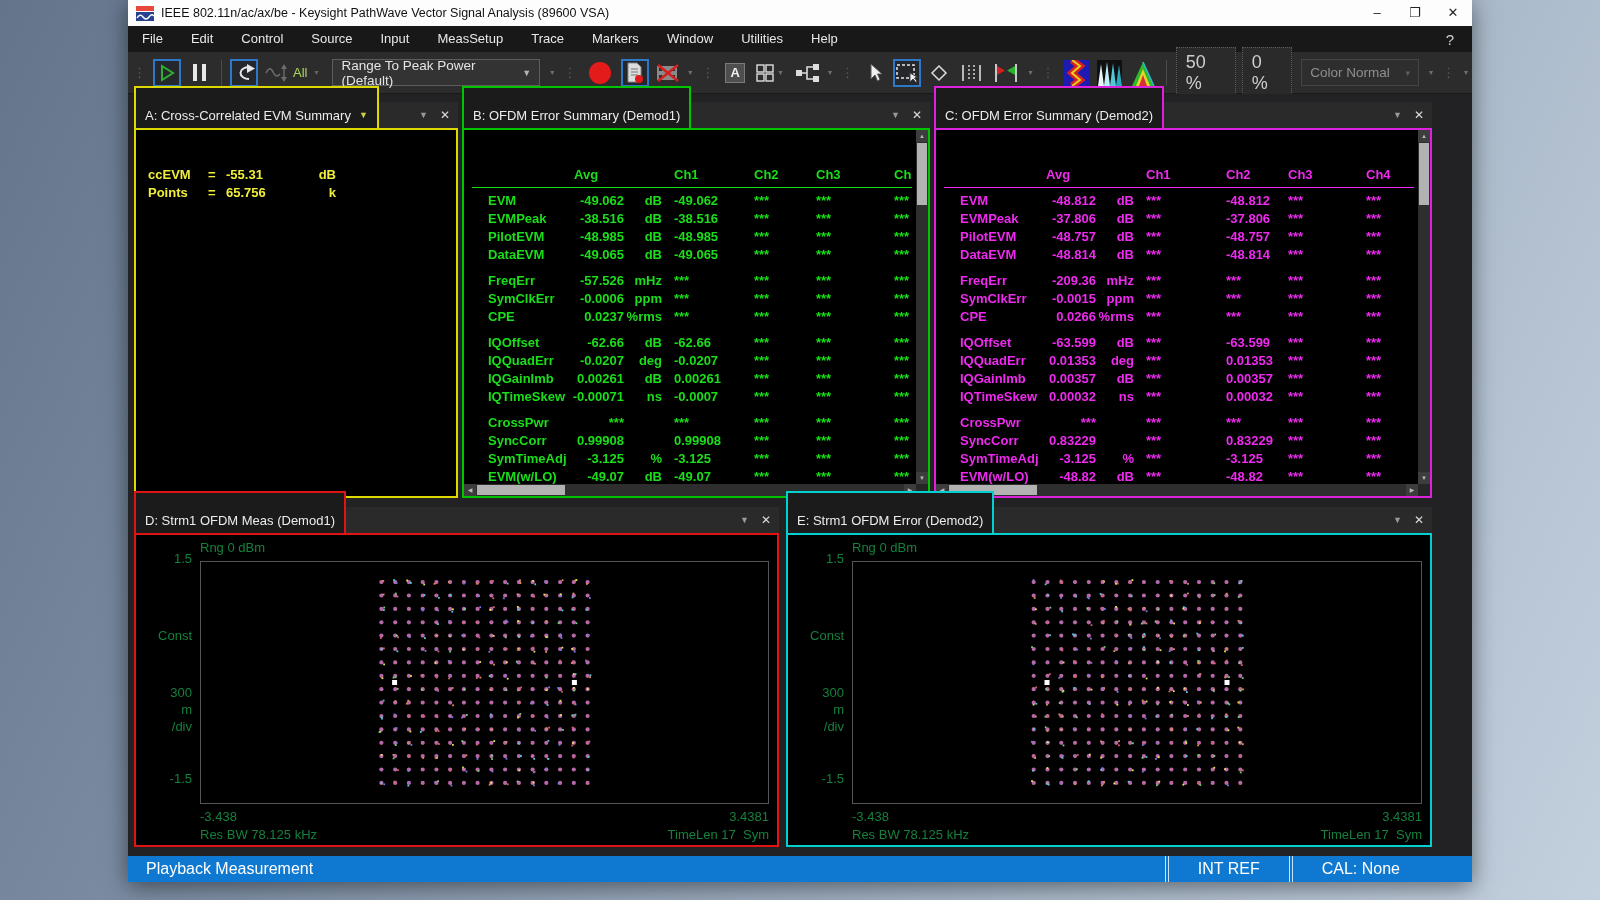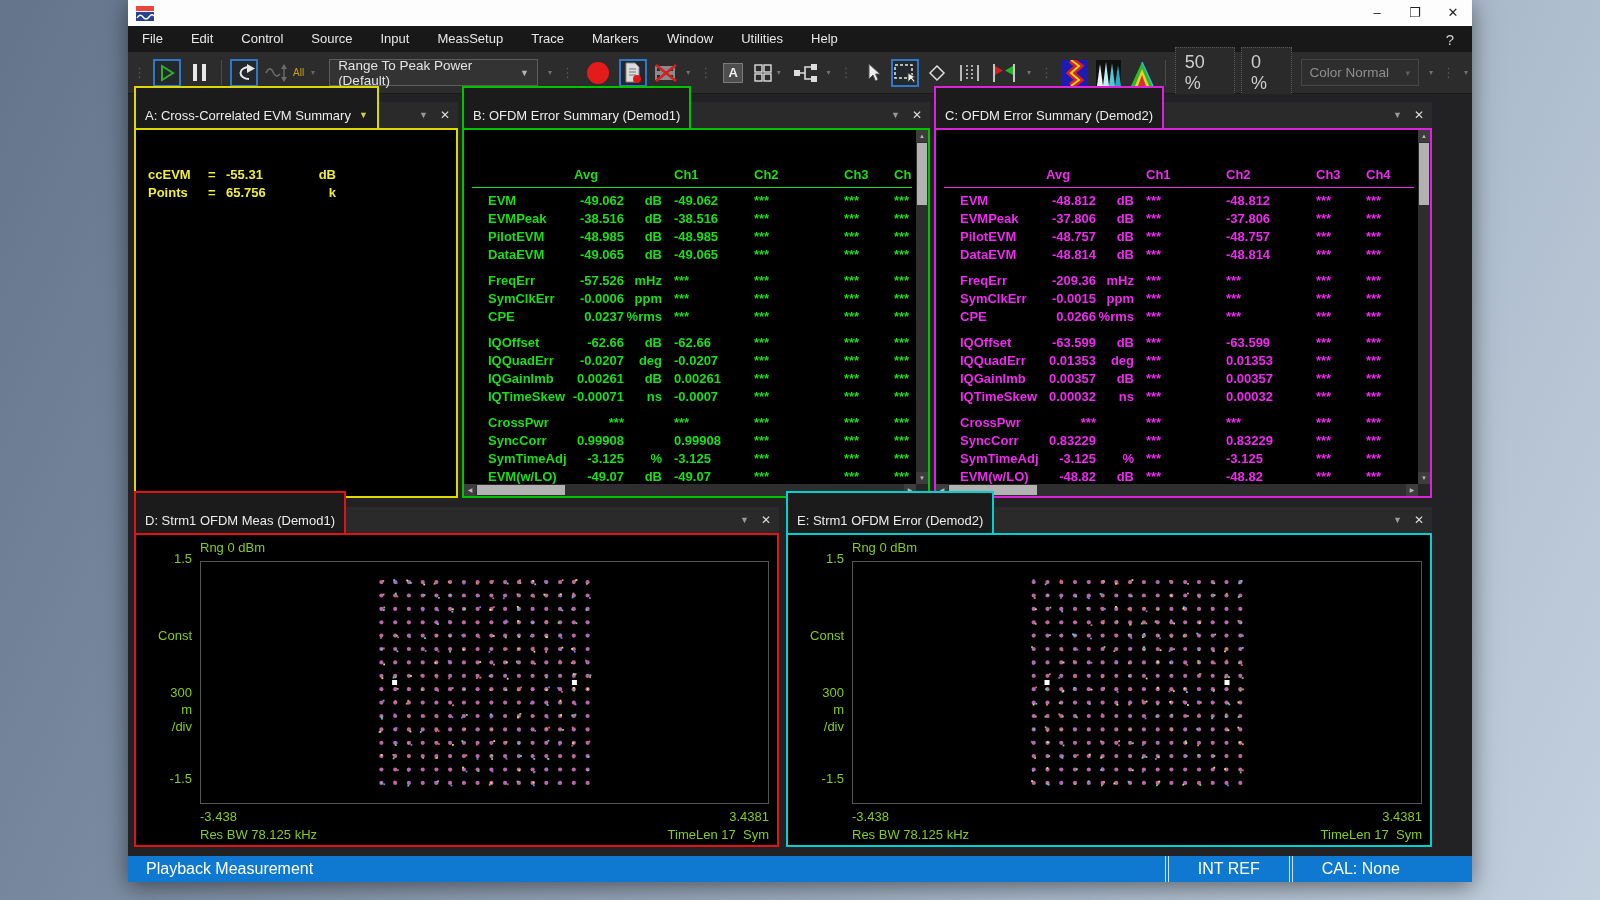--- a/index.html
+++ b/index.html
@@ -22,21 +22,21 @@
   .menu-help{margin-left:auto;margin-right:18px;color:#cfcfcf;font-size:15px;}
   
   .toolbar{height:42px;background:#2c2c2c;display:flex;align-items:center;border-bottom:1px solid #1a1a1a;}
   .grip{color:#5a5a5a;font-size:13px;margin:0 5px;user-select:none;}
   .tsep{width:1px;height:26px;background:#4a4a4a;margin:0 6px;}
   .tbtn{height:28px;min-width:28px;display:flex;align-items:center;justify-content:center;margin:0 2px;background:transparent;border:2px solid transparent;}
   .tbtn.sel{border-color:#2f78c8;background:#24272b;}
   .pausebars{display:flex;gap:5px;}
   .pausebars i{display:block;width:4px;height:17px;background:#e8e8e8;}
   .autoscale{display:flex;align-items:center;margin:0 4px;opacity:.85;}
-  .all-label{color:#eab308;font-size:10px;margin:17px 3px;}
+  .all-label{color:#bef264;font-size:13px;margin:17px 3px;}
   .mini-caret{color:#707070;font-size:8px;margin:0 4px;}
   .dropdown{height:27px;background:#333;border:1px solid #5d5d5d;color:#e4e4e4;font-size:13.5px;
     display:flex;align-items:center;padding:0 8px;margin:0 6px;}
   .dropdown .dd-caret{margin-left:12px;color:#b5b5b5;font-size:9px;}
   .dropdown.disabled{color:#8f8f8f;border-color:#454545;background:#2e2e2e;}
   .dropdown.disabled .dd-caret{color:#5f5f5f;}
   .rec-circle{width:22px;height:22px;border-radius:50%;background:#e31b1b;margin:0 8px;}
   .pct-box{border:1px dotted #5a5a5a;background:#2a2a2a;color:#cfcfcf;font-size:18px;padding:4px 9px;margin:0 3px;}
   .a-glyph{width:20px;height:20px;background:#4e4e4e;border:1px solid #7a7a7a;color:#f0f0f0;
     font-weight:bold;font-size:13px;display:flex;align-items:center;justify-content:center;}
@@ -63,33 +63,33 @@
     font-size:13px;font-weight:bold;color:var(--txt);padding-top:36px;}
   .trow{position:relative;height:18px;line-height:18px;}
   .tgap{height:8px;}
   .rule{height:1px;background:var(--txt);margin:3px 4px 4px 8px;}
   .c-lab{position:absolute;left:24px;}
   .c-avg{position:absolute;left:52px;width:108px;text-align:right;}
   .c-avg-h{position:absolute;left:110px;}
   .c-unit{position:absolute;left:160px;width:38px;text-align:right;}
   .c-ch1{position:absolute;left:210px;}
   .c-ch2{position:absolute;left:290px;}
-  .c-ch3{position:absolute;left:380px;}
+  .c-ch3{position:absolute;left:352px;}
   .c-ch4{position:absolute;left:430px;}
   
   .vscroll{position:absolute;top:0;right:0;bottom:12px;width:12px;background:#2e2e2e;}
   .sarr{position:absolute;width:12px;height:12px;background:#3d3d3d;color:#b8b8b8;font-size:6px;
     text-align:center;line-height:12px;}
   .sarr.up{top:0;left:0}.sarr.dn{bottom:0;left:0}.sarr.lt{left:0;top:0}.sarr.rt{right:0;top:0}
   .vthumb{position:absolute;left:1px;right:1px;top:13px;height:62px;background:#b2b2b2;}
   .hscroll{position:absolute;left:0;right:12px;bottom:0;height:12px;background:#2e2e2e;}
   .hthumb{position:absolute;top:1px;bottom:1px;left:13px;width:88px;background:#b2b2b2;}
   .scorner{position:absolute;right:0;bottom:0;width:12px;height:12px;background:#262626;}
   
-  .meas-body{font-size:13px;color:#84cc16;}
+  .meas-body{font-size:13px;color:#15803d;}
   .rng-label{position:absolute;left:64px;top:5px;}
   .ylab{position:absolute;left:0;width:56px;text-align:right;}
   .meas-plot{position:absolute;left:64px;top:26px;right:8px;height:243px;border:1px solid #555;background:#000;}
   .meas-plot svg{width:100%;height:100%;display:block;}
   .x-left{position:absolute;left:64px;top:274px;}
   .x-right{position:absolute;right:8px;top:274px;text-align:right;}
   .info-left{position:absolute;left:64px;top:292px;white-space:pre;}
   .info-right{position:absolute;right:8px;top:292px;text-align:right;white-space:pre;}
   
   .statusbar{position:absolute;left:0;bottom:0;width:100%;height:26px;background:#0f78d0;color:#fff;
@@ -105,20 +105,21 @@
 <div class="app-window">
 
   <div class="titlebar">
     <span class="app-icon">
       <span class="ic-top"></span>
         <span class="ic-bot"></span>
       <svg width="18" height="10">
           <path d="M1 7 Q4 2 7 6 T13 6 T18 5" stroke="#fff" stroke-width="1.4" fill="none"></path>
         </svg>
     </span>
+    <span class="title-text">IEEE 802.11n/ac/ax/be - Keysight PathWave Vector Signal Analysis (89600 VSA)</span>
     <div class="win-controls">
       <span class="win-btn">–</span>
       <span class="win-btn">❐</span>
       <span class="win-btn">✕</span>
     </div>
   </div>
 
   <div class="menubar" id="menubar">
     <span class="menu-item">File</span>
       <span class="menu-item">Edit</span>

